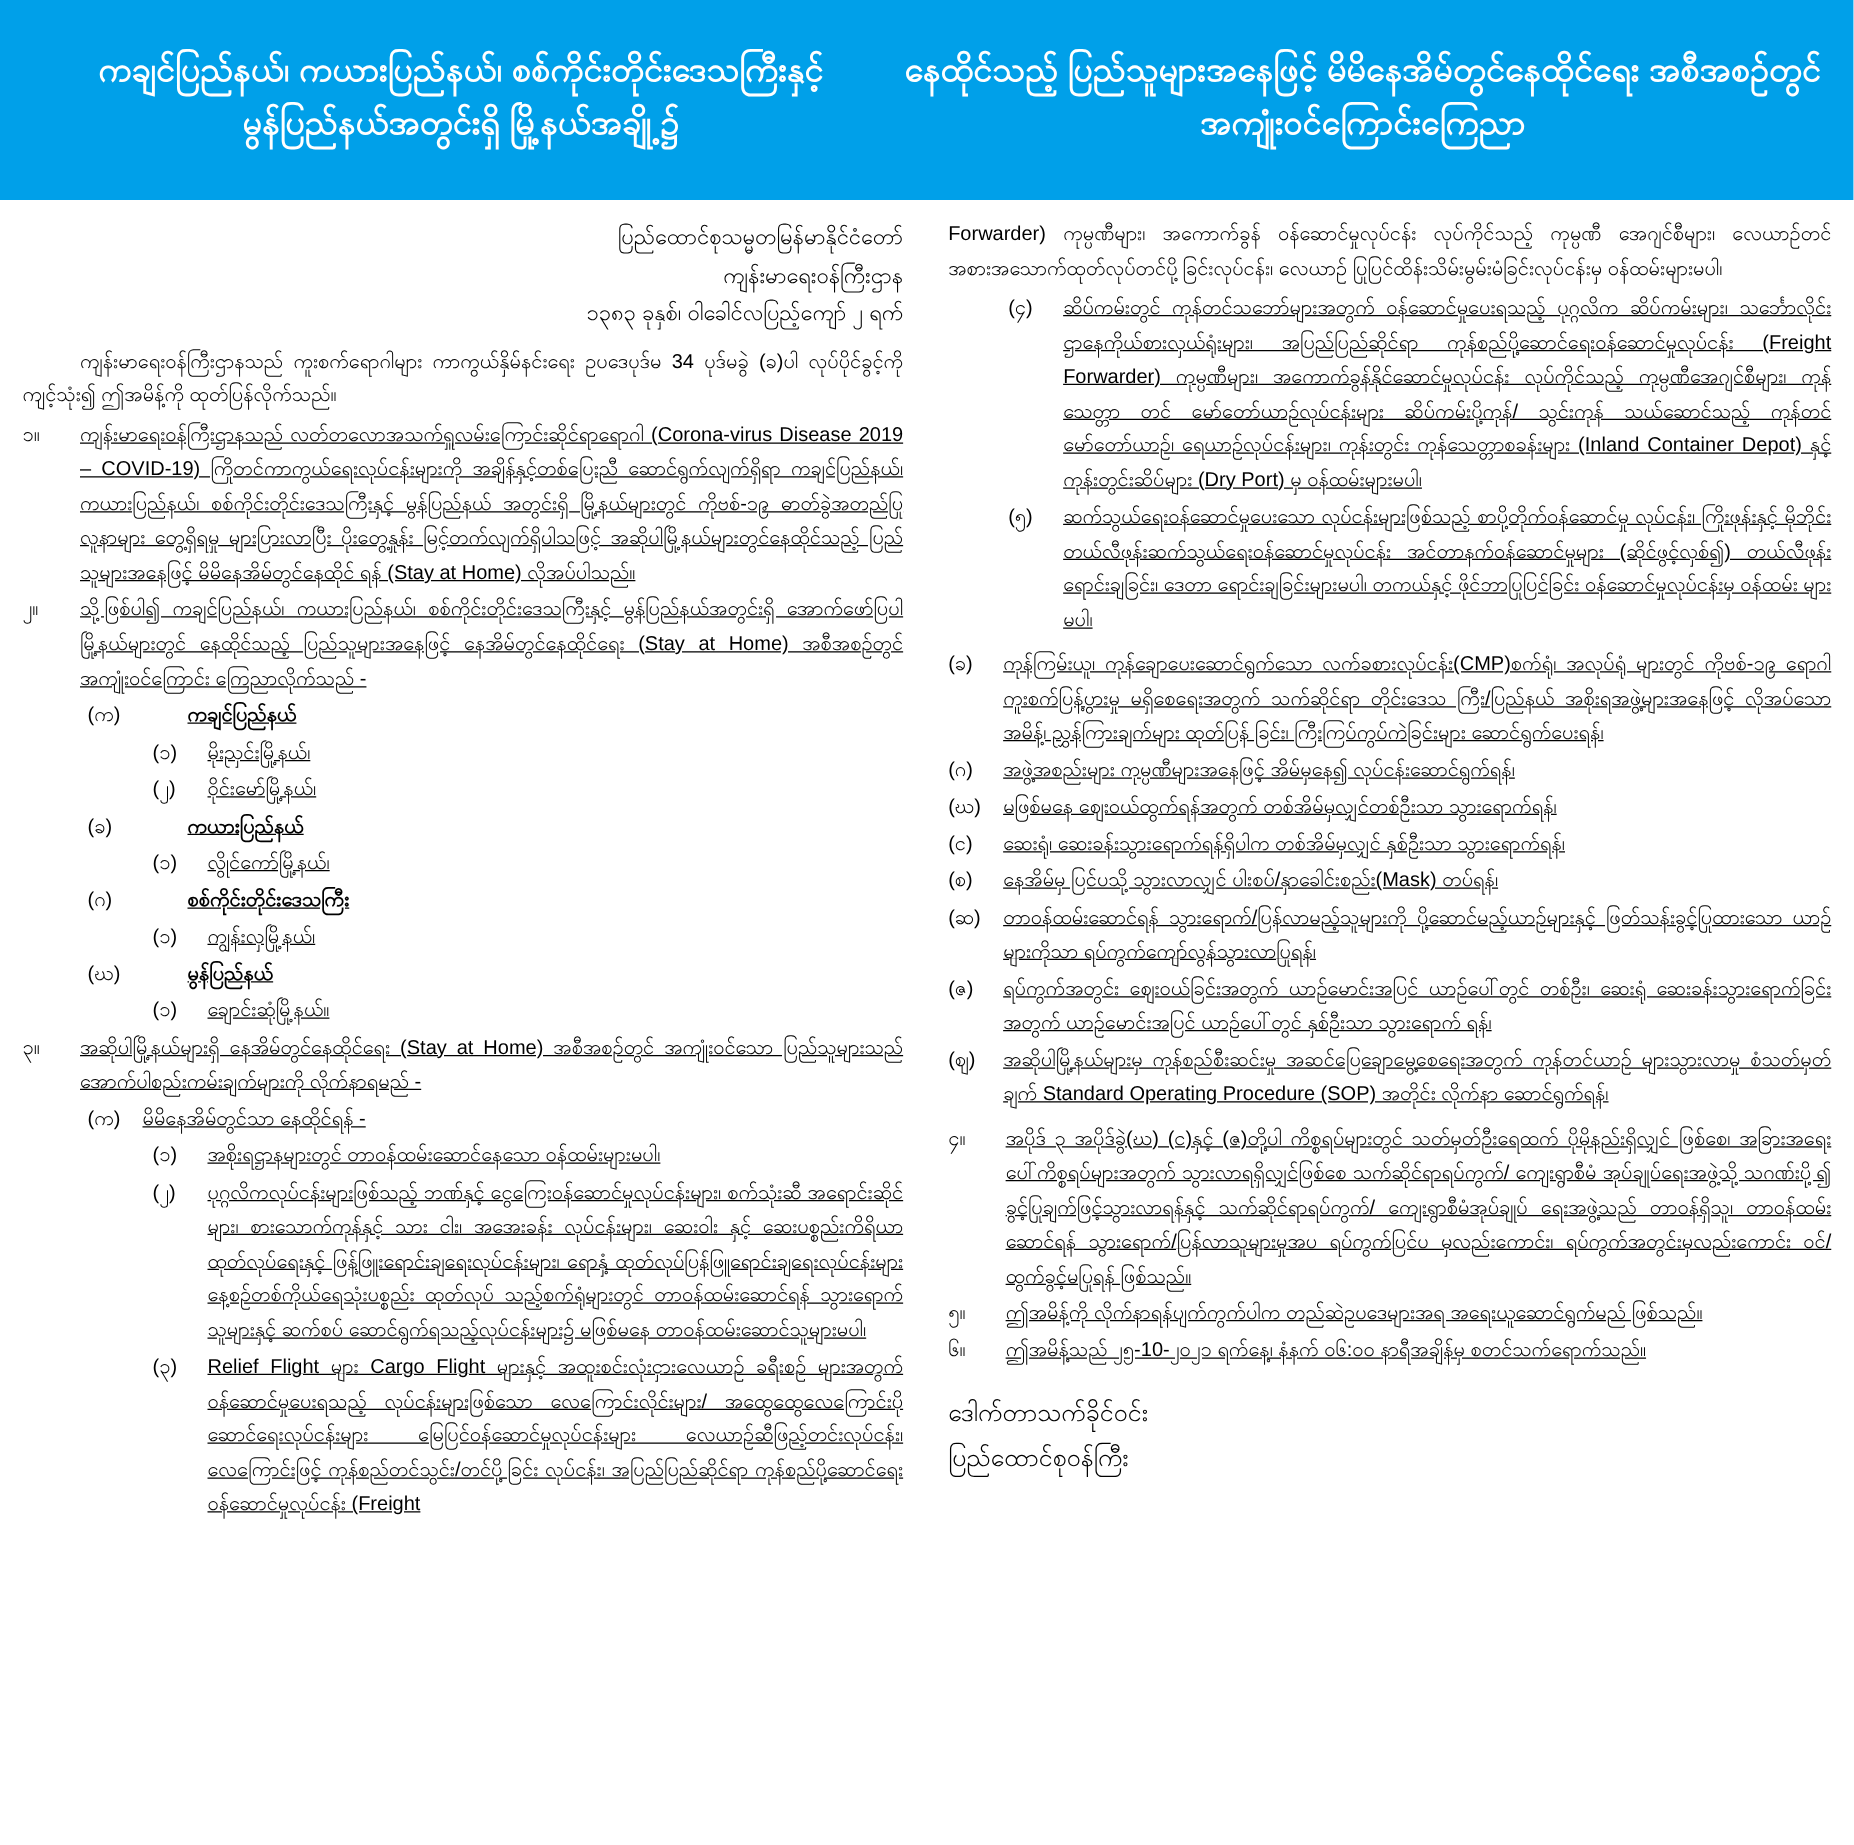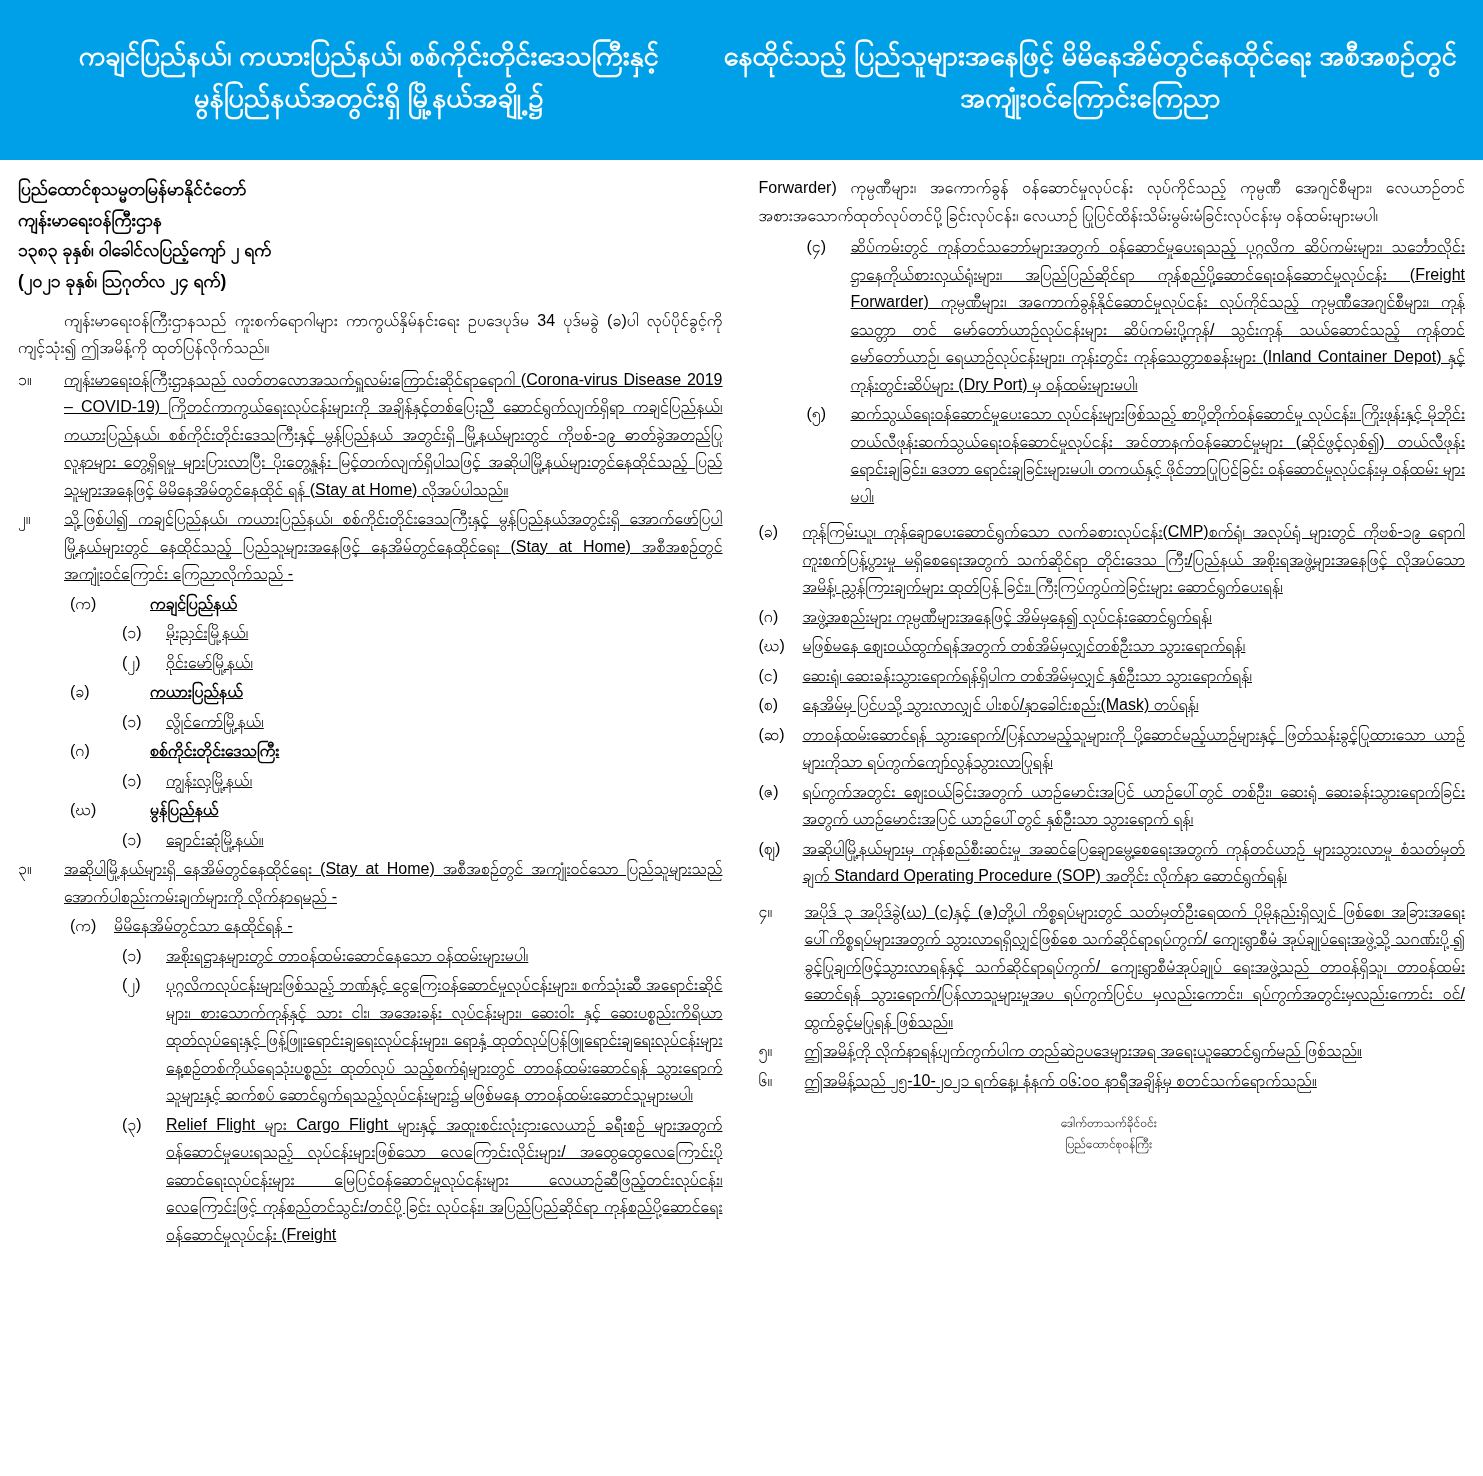--- a/index.html
+++ b/index.html
@@ -44,24 +44,24 @@
     gap: 26px;
   }
   .col {
     width: 714px;
     box-sizing: border-box;
   }
   .col.left { padding-right: 6px; }
   .col.right { padding-left: 4px; }
 
   .heading {
-    text-align: left;
+    text-align: right;
     font-size: 17.5px;
     line-height: 1.75;
-    font-weight: bold;
+    font-weight: normal;
   }
   .head-block { margin-bottom: 10px; }
 
   p.para {
     font-size: 16px;
     line-height: 1.72;
     text-align: justify;
     margin: 0 0 4px 0;
     text-justify: inter-word;
   }
@@ -88,22 +88,22 @@
   .lvl1 { margin-left: 52px; }
   .lvl2 { margin-left: 104px; }
   .lvl-r1 { margin-left: 48px; }
 
   .m-w1 { width: 46px; }
   .m-w2 { width: 44px; }
 
   .bold { font-weight: bold; margin-left: 36px; }
 
   .sig {
-    text-align: center;
-    font-size: 12px;
+    text-align: left;
+    font-size: 20px;
     line-height: 1.8;
     margin-top: 18px;
     padding-right: 6px;
   }
   .spacer-sm { height: 6px; }
 </style>
 </head>
 <body>
 
 <div class="page">
@@ -114,21 +114,20 @@
   </div>
 
   <div class="body-wrap">
 
     <div class="col left">
 
       <div class="head-block">
         <div class="heading">ပြည်ထောင်စုသမ္မတမြန်မာနိုင်ငံတော်</div>
         <div class="heading">ကျန်းမာရေးဝန်ကြီးဌာန</div>
         <div class="heading">၁၃၈၃ ခုနှစ်၊ ဝါခေါင်လပြည့်ကျော် ၂ ရက်</div>
-        <div class="heading">(၂၀၂၁ ခုနှစ်၊ သြဂုတ်လ ၂၄ ရက်)</div>
       </div>
 
       <p class="para indent">ကျန်းမာရေးဝန်ကြီးဌာနသည် ကူးစက်ရောဂါများ ကာကွယ်နှိမ်နင်းရေး ဥပဒေပုဒ်မ 34 ပုဒ်မခွဲ (ခ)ပါ လုပ်ပိုင်ခွင့်ကိုကျင့်သုံး၍ ဤအမိန့်ကို ထုတ်ပြန်လိုက်သည်။</p>
 
       <div class="num-row lvl0">
         <span class="marker m-w1">၁။</span>
         <span class="content">ကျန်းမာရေးဝန်ကြီးဌာနသည် လတ်တလောအသက်ရှူလမ်းကြောင်းဆိုင်ရာရောဂါ (Corona-virus Disease 2019 – COVID-19) ကြိုတင်ကာကွယ်ရေးလုပ်ငန်းများကို အချိန်နှင့်တစ်ပြေးညီ ဆောင်ရွက်လျက်ရှိရာ ကချင်ပြည်နယ်၊ ကယားပြည်နယ်၊ စစ်ကိုင်းတိုင်းဒေသကြီးနှင့် မွန်ပြည်နယ် အတွင်းရှိ မြို့နယ်များတွင် ကိုဗစ်-၁၉ ဓာတ်ခွဲအတည်ပြုလူနာများ တွေ့ရှိရမှု များပြားလာပြီး ပိုးတွေ့နှုန်း မြင့်တက်လျက်ရှိပါသဖြင့် အဆိုပါမြို့နယ်များတွင်နေထိုင်သည့် ပြည်သူများအနေဖြင့် မိမိနေအိမ်တွင်နေထိုင် ရန် (Stay at Home) လိုအပ်ပါသည်။</span>
       </div>
 
       <div class="num-row lvl0">

